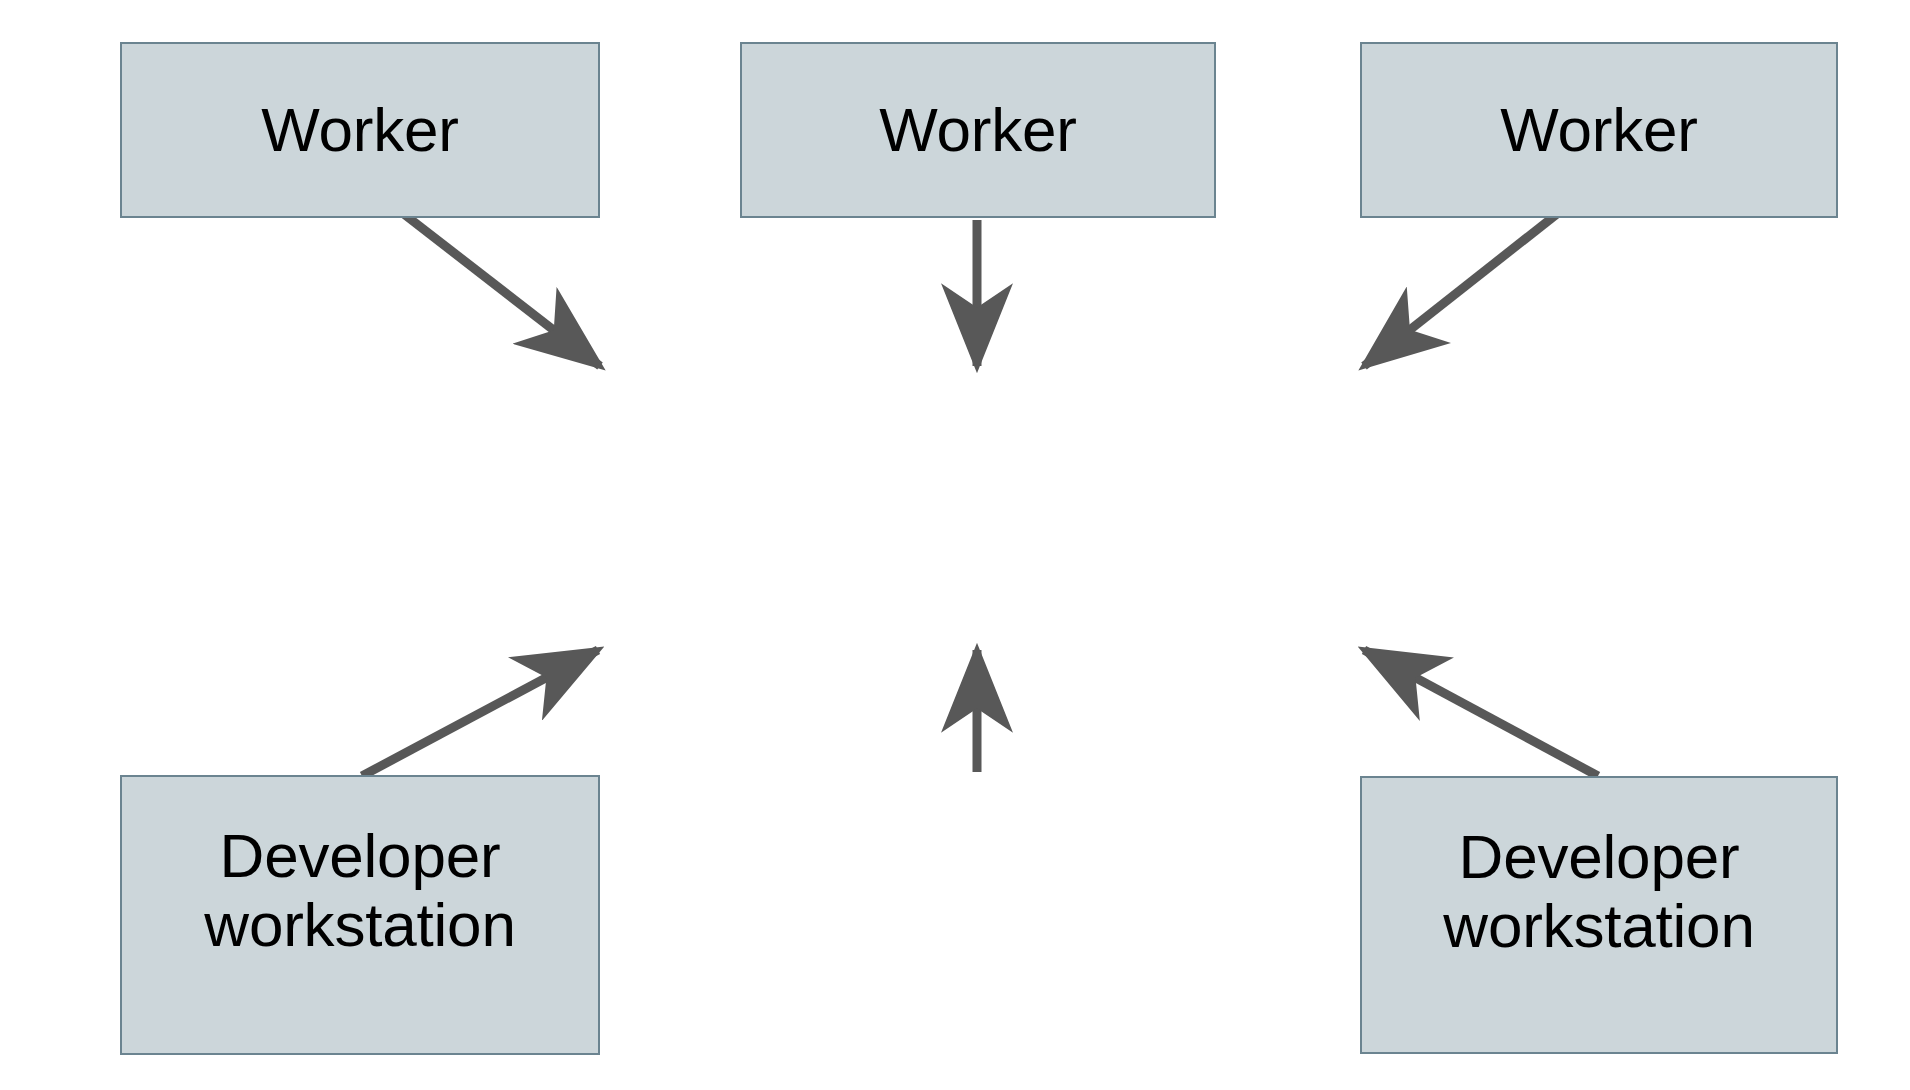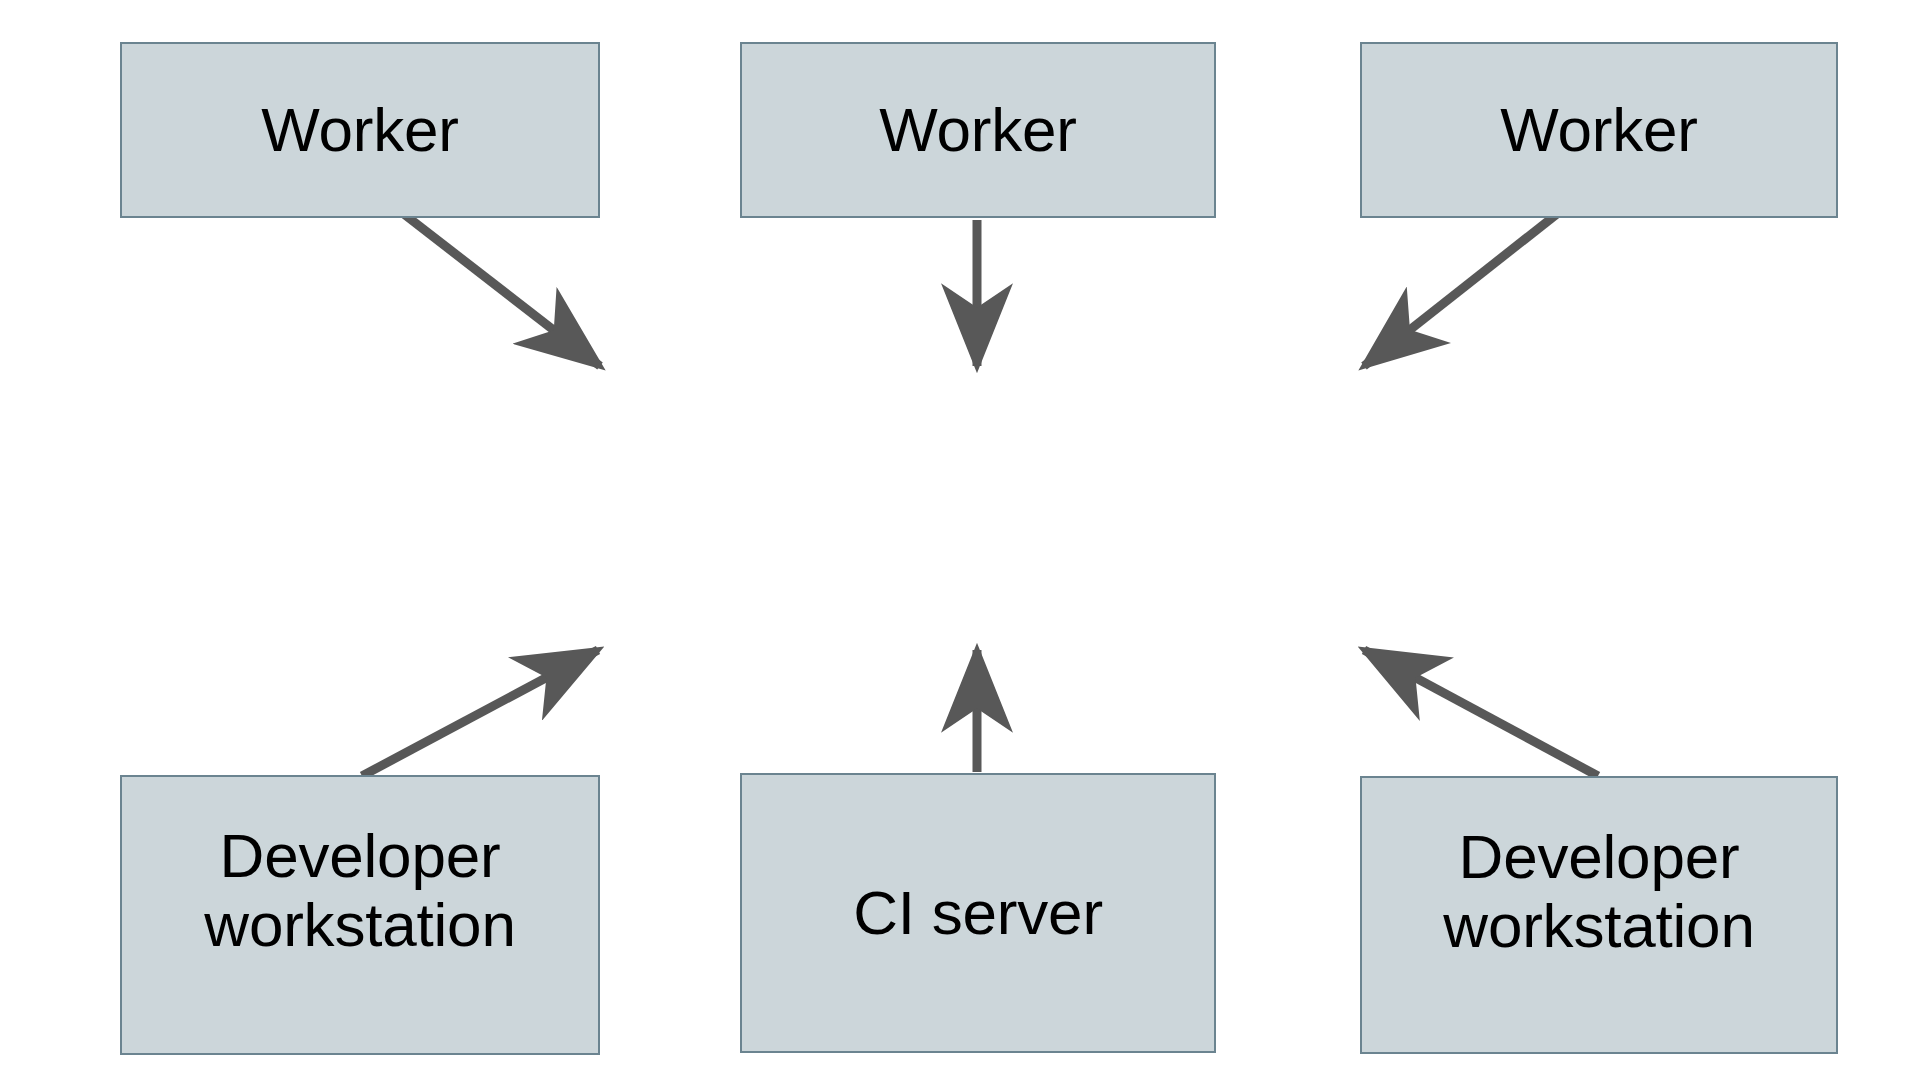--- a/index.html
+++ b/index.html
@@ -96,22 +96,19 @@
   <div class="node" id="node-worker-3">
     <span class="node-label">Worker</span>
   </div>
 
 
   <div class="node" id="node-dev-workstation-1">
     <span class="node-label">Developer
 workstation</span>
   </div>
 
-  <div class="node" id="node-ci-server">
-    <span class="node-label">CI server</span>
-  </div>
 
   <div class="node" id="node-dev-workstation-2">
     <span class="node-label">Developer
 workstation</span>
   </div>
 
 </div>
 
 </body></html>

